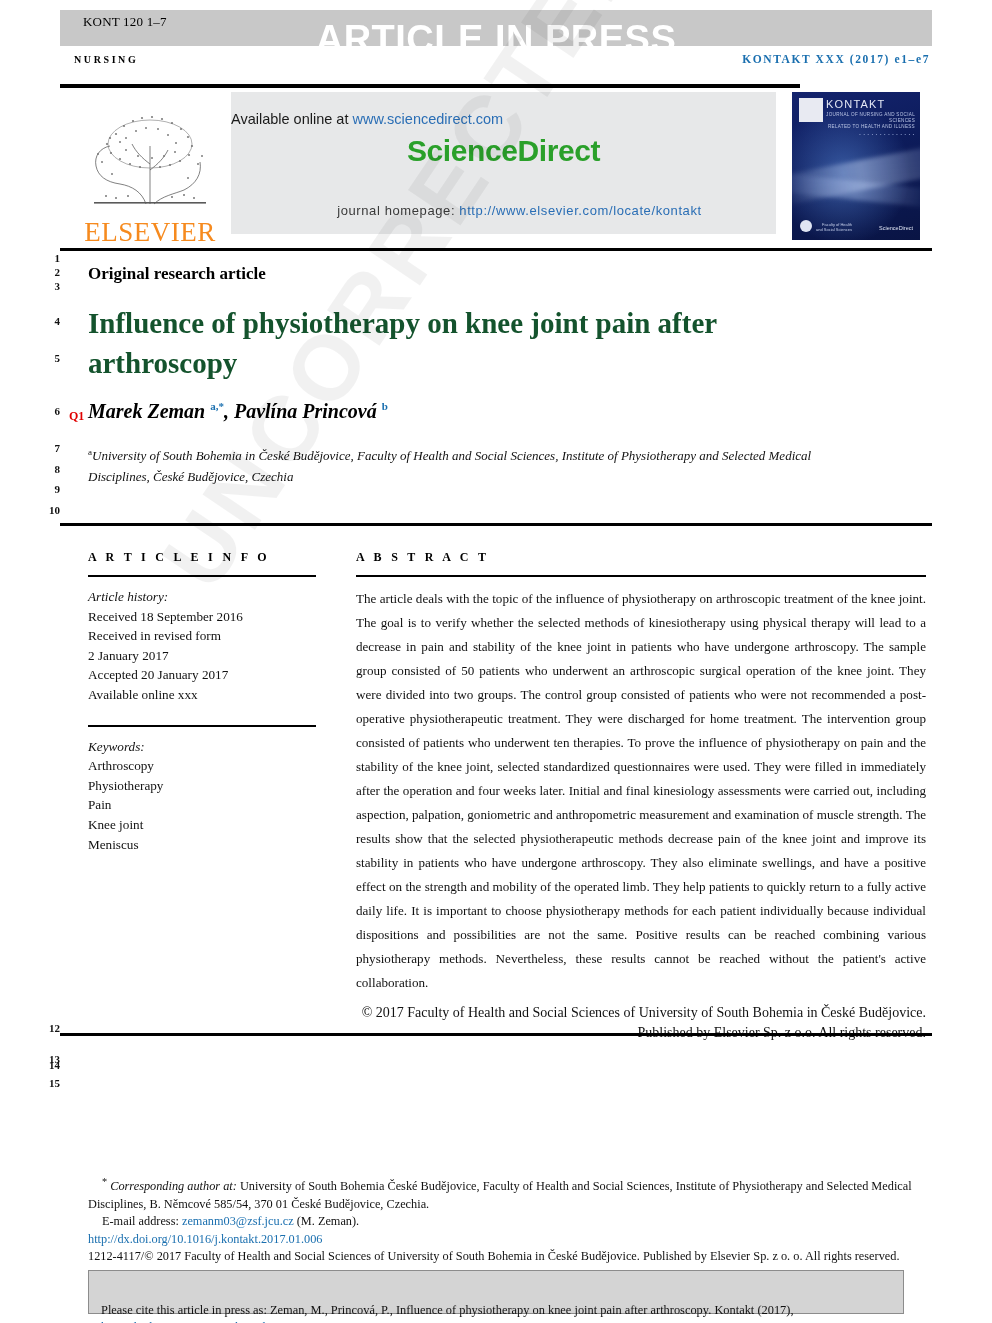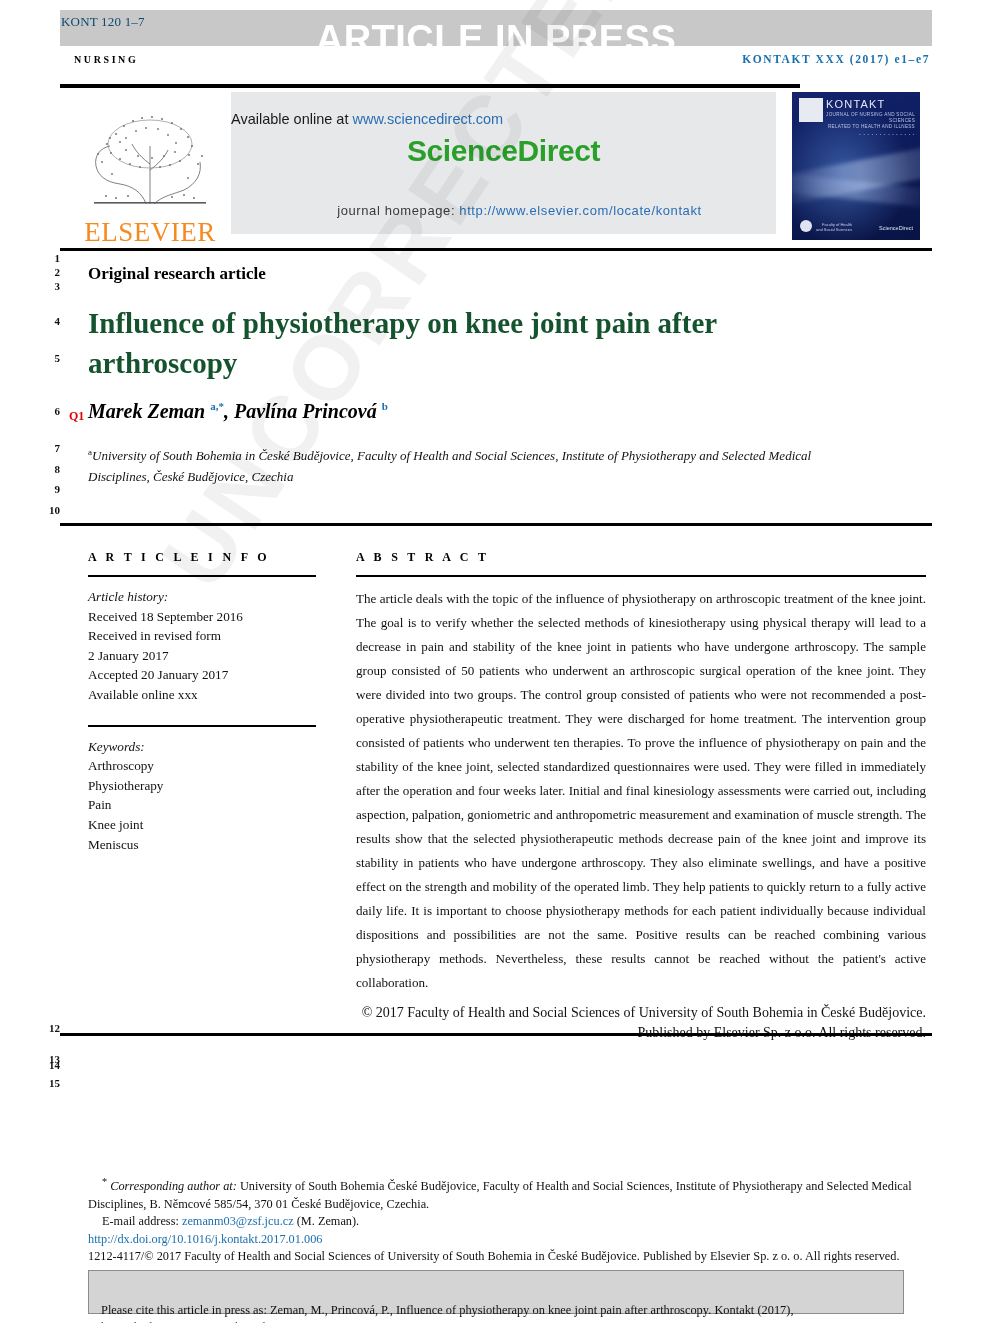--- a/index.html
+++ b/index.html
@@ -18,24 +18,24 @@
 
   
   .press-banner {
     position: absolute;
     left: 60px; top: 10px;
     width: 872px; height: 36px;
     background: #c8c8c8;
   }
   .press-banner-code {
     position: absolute;
-    left: 1px; top: 4px;
+    left: 23px; top: 4px;
     font-size: 13px;
     font-family: "Liberation Serif", serif;
-    color: #0c4a6e;
+    color: #000000;
     letter-spacing: 0.2px;
   }
   .press-banner-text {
     position: absolute;
     left: 0; right: 0; top: 8px;
     text-align: center;
     font-family: "Liberation Sans", sans-serif;
     font-weight: bold;
     font-size: 38px;
     color: #ffffff;

